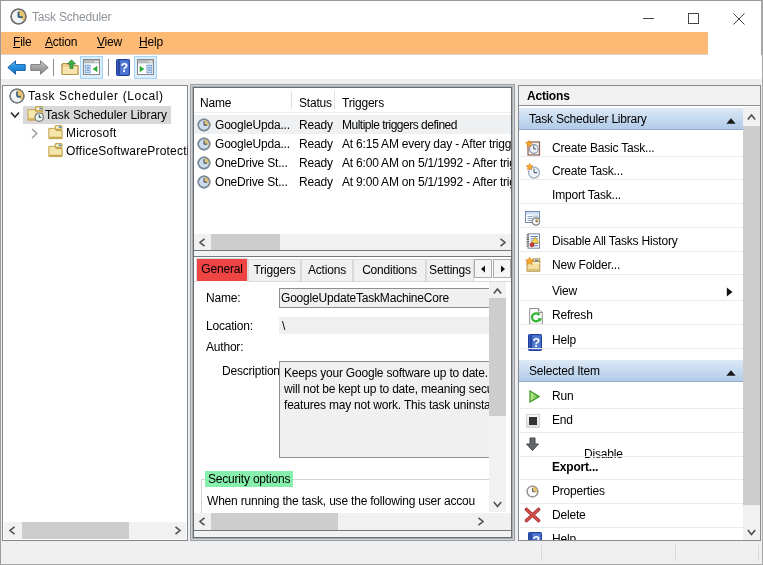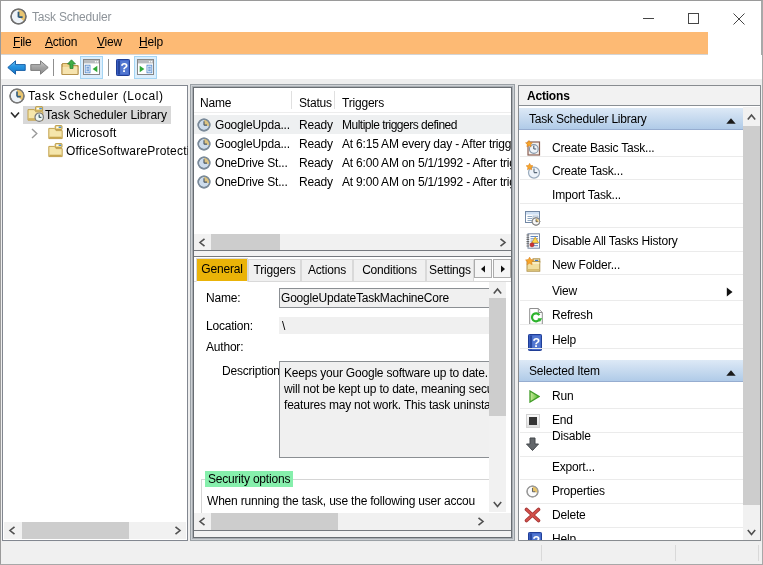--- a/index.html
+++ b/index.html
@@ -242,21 +242,21 @@
 
   <div class="abs" style="left:0;top:163px;width:317px;height:6px;background:#f2f2f2;border-bottom:1px solid #75797e;"></div>
 
   <div class="abs" style="left:0;top:170px;width:317px;height:279px;background:#fff;overflow:hidden;" id="details">
 
     <div class="abs" style="left:0;top:23px;width:317px;height:1px;background:#d9d9d9;"></div>
     <div class="tab" style="left:54px;width:53px;">Triggers</div>
     <div class="tab" style="left:107px;width:52px;">Actions</div>
     <div class="tab" style="left:159px;width:73px;">Conditions</div>
     <div class="tab" style="left:232px;width:48px;">Settings</div>
-    <div class="tab" style="left:2px;top:0;width:52px;height:24px;background:#eab308;border-bottom:1px solid #fff;line-height:20px;">General</div>
+    <div class="tab" style="left:2px;top:0;width:52px;height:24px;background:#ef4444;border-bottom:1px solid #fff;line-height:20px;">General</div>
 
     <div class="abs" style="left:280px;top:1px;width:18px;height:19px;background:#f5f5f5;border:1px solid #acacac;">
       <svg class="abs" style="left:5px;top:5px;" width="6" height="8" viewBox="0 0 6 8">
                   <path d="M5 0.5 L1 4 L5 7.5 Z" fill="#111"></path>
                 </svg>
               </div>
     <div class="abs" style="left:299px;top:1px;width:18px;height:19px;background:#f5f5f5;border:1px solid #acacac;">
       <svg class="abs" style="left:6px;top:5px;" width="6" height="8" viewBox="0 0 6 8">
                   <path d="M1 0.5 L5 4 L1 7.5 Z" fill="#111"></path>
                 </svg>
@@ -411,23 +411,23 @@
   </svg>
   <div class="acttxt" style="top:302px;">Run</div>
   <div class="sep" style="top:322px;width:223px;"></div>
   <div class="abs" style="left:7px;top:328px;width:14px;height:14px;background:linear-gradient(#fafafa,#dedede);border:1px solid #d2d2d2;"></div>
   <div class="abs" style="left:10px;top:331px;width:8px;height:8px;background:#333333;"></div>
   <div class="acttxt" style="top:326px;">End</div>
   <div class="sep" style="top:346px;width:223px;"></div>
   <svg class="abs" style="left:6px;top:351px;" width="15" height="15" viewBox="0 0 15 15">
     <path d="M5 1 H10 V7 H13.5 L7.5 13.5 L1.5 7 H5 Z" fill="#63676b" stroke="#44484c" stroke-width="1"></path>
   </svg>
-  <div class="acttxt" style="top:342px;">Disable</div>
+  <div class="acttxt" style="top:360px;margin-left:32px;">Disable</div>
   <div class="sep" style="top:370px;width:223px;"></div>
-  <div class="acttxt" style="top:373px;">Export...</div>
+  <div class="acttxt" style="top:373px;font-weight:bold;">Export...</div>
   <div class="sep" style="top:393px;width:223px;"></div>
   <svg class="abs" style="left:7px;top:399px;" width="13" height="13" viewBox="0 0 16 16">
     <circle cx="8" cy="8" r="6.7" fill="#fbfbfb" stroke="#9a9a9a" stroke-width="1.5"></circle>
     <path d="M8 8 L8 1.4 A6.6 6.6 0 0 1 14.4 9.6 Z" fill="#e7c36a"></path>
     <circle cx="8" cy="8" r="6.7" fill="none" stroke="#9a9a9a" stroke-width="1.5"></circle>
     <path d="M8 8.2 L8 3.6 M8 8.2 L11.4 8.2" stroke="#666" stroke-width="1.3"></path>
   </svg>
   <div class="acttxt" style="top:397px;">Properties</div>
   <div class="sep" style="top:417px;width:223px;"></div>
   <svg class="abs" style="left:5px;top:421px;" width="17" height="16" viewBox="0 0 17 16">

